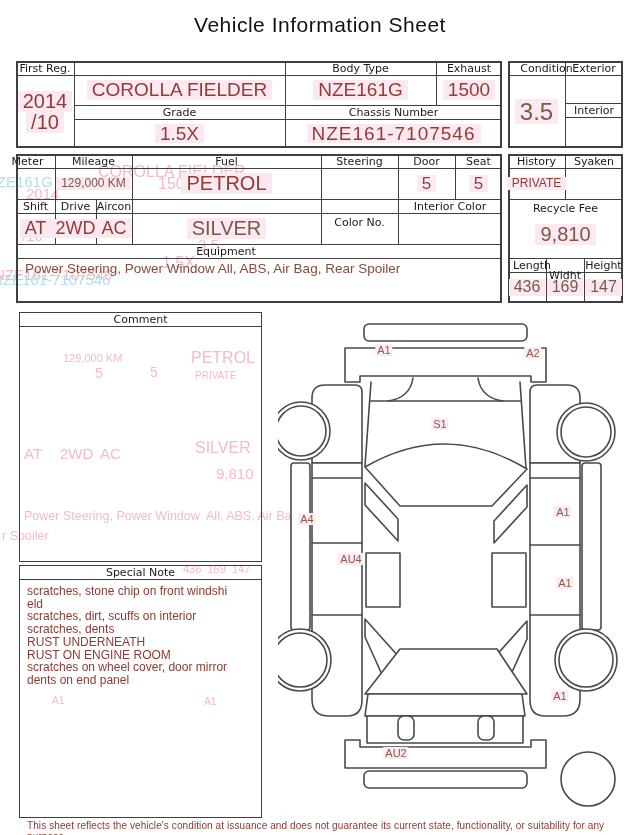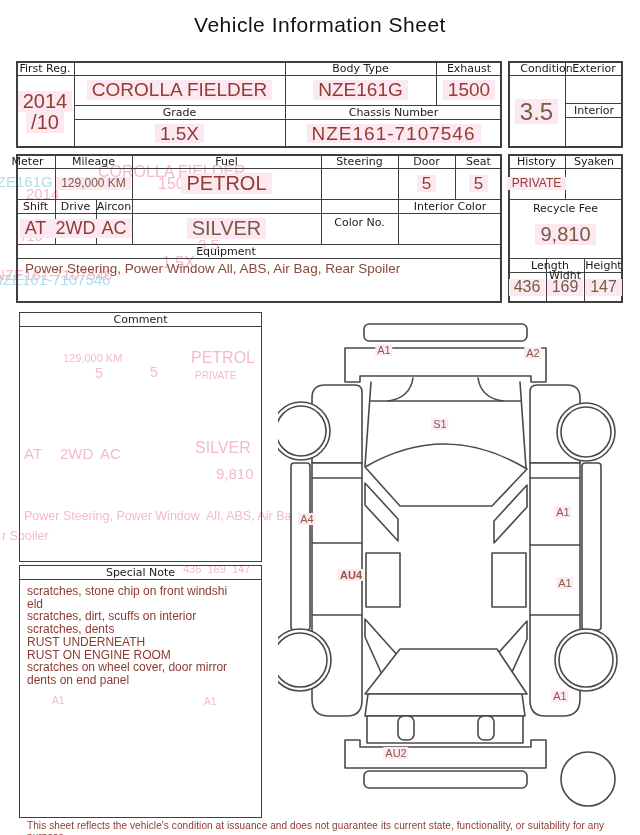--- a/index.html
+++ b/index.html
@@ -183,21 +183,21 @@
 
   <div class="lbl" style="left:508px;top:154px;width:57px;height:14px;">History</div>
   <div class="lbl" style="left:565px;top:154px;width:58px;height:14px;">Syaken</div>
   <div class="val v-red" style="left:508px;top:168px;width:57px;height:31px;font-size:12px;">
       <span>PRIVATE</span>
     </div>
   <div class="lbl" style="left:508px;top:201px;width:115px;height:14px;">Recycle Fee</div>
   <div class="val v-brown" style="left:508px;top:215px;width:115px;height:38px;font-size:20px;">
       <span>9,810</span>
     </div>
-  <div class="lbl" style="left:509px;top:258px;width:38px;height:14px;padding-left:22px;">Length</div>
+  <div class="lbl" style="left:491px;top:258px;width:38px;height:14px;padding-left:22px;">Length</div>
   <div class="lbl" style="left:546px;top:268px;width:38px;height:14px;text-align:right;">Widht</div>
   <div class="lbl" style="left:584px;top:258px;width:39px;height:14px;">Height</div>
   <div class="val v-brown" style="left:508px;top:272px;width:38px;height:31px;font-size:16px;">
       <span>436</span>
     </div>
   <div class="val v-brown" style="left:546px;top:272px;width:38px;height:31px;font-size:16px;">
       <span>169</span>
     </div>
   <div class="val v-brown" style="left:584px;top:272px;width:39px;height:31px;font-size:16px;">
       <span>147</span>
@@ -258,20 +258,20 @@
       <circle cx="588" cy="779" r="27"></circle>
     </g>
   </svg>
 
   <div>
       <div class="panel-label" style="left: 384px; top: 350px;">A1</div>
       <div class="panel-label" style="left: 533px; top: 353px;">A2</div>
       <div class="panel-label" style="left: 440px; top: 424px;">S1</div>
       <div class="panel-label" style="left: 307px; top: 519px;">A4</div>
       <div class="panel-label" style="left: 563px; top: 512px;">A1</div>
-      <div class="panel-label" style="left: 351px; top: 575px; font-weight: bold;">AU4</div>
+      <div class="panel-label" style="left: 351px; top: 559px;">AU4</div>
       <div class="panel-label" style="left: 565px; top: 583px;">A1</div>
       <div class="panel-label" style="left: 560px; top: 696px;">A1</div>
       <div class="panel-label" style="left: 396px; top: 753px;">AU2</div>
     </div>
 
   <div class="footer">This sheet reflects the vehicle's condition at issuance and does not guarantee its current state, functionality, or suitability for any purpose</div>
 </div>
 
 </body></html>

